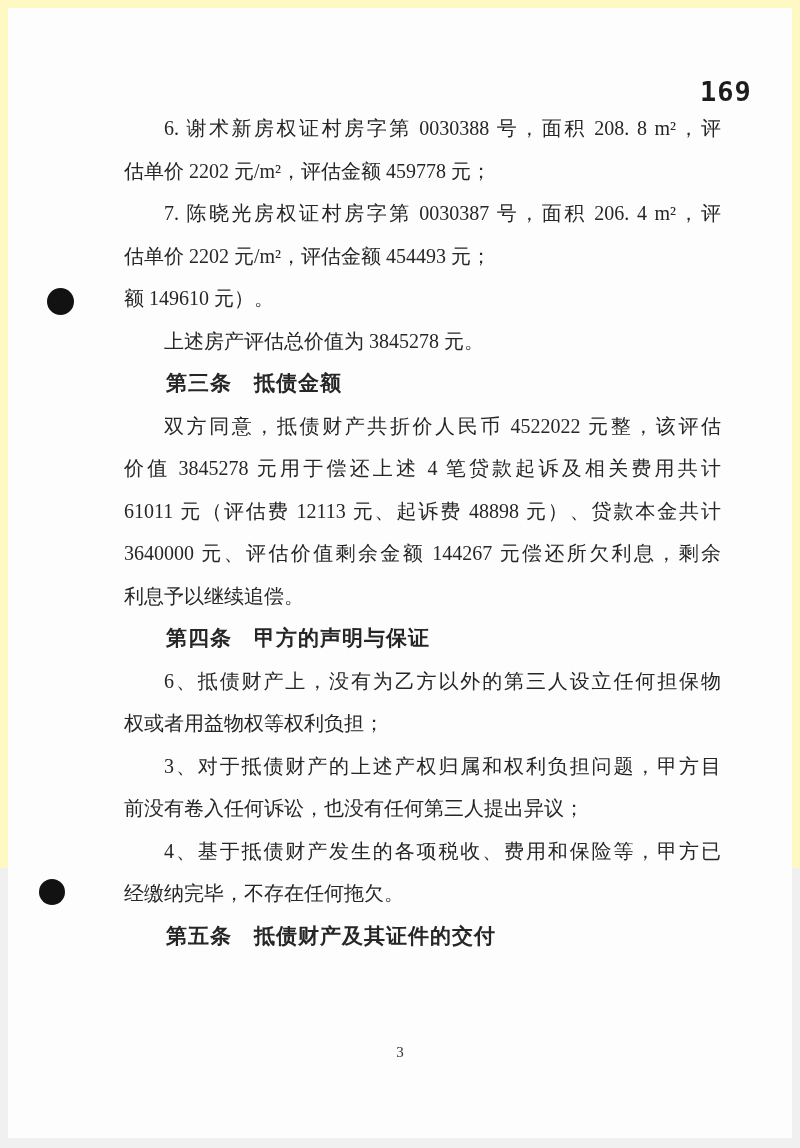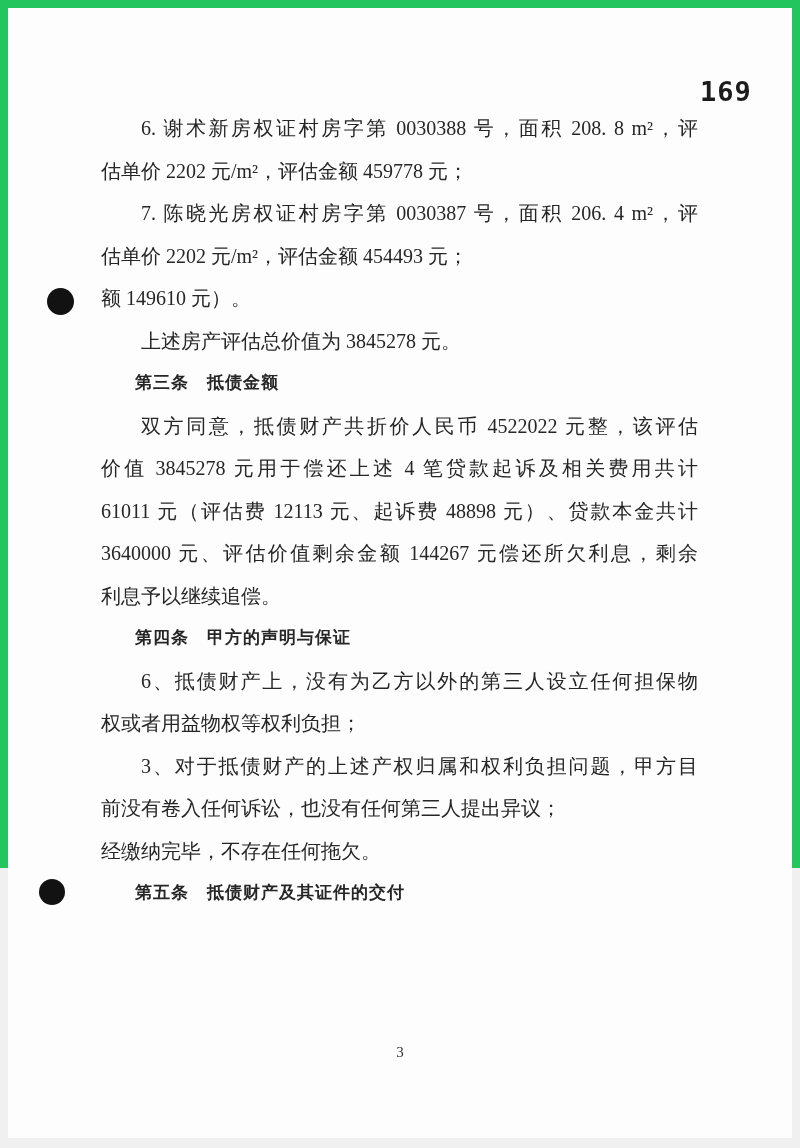--- a/index.html
+++ b/index.html
@@ -7,21 +7,21 @@
     padding: 0;
     width: 800px;
     height: 1148px;
     background: #f0f0f0;
     overflow: hidden;
   }
   .scan {
     position: relative;
     width: 800px;
     height: 868px;
-    background: #22c55e;
+    background: #fef9c3;
   }
   .page {
     position: absolute;
     left: 8px;
     top: 8px;
     width: 784px;
     height: 1130px;
     background: #fdfdfd;
   }
   .archive-number {
@@ -36,21 +36,21 @@
   }
   .punch {
     position: absolute;
     border-radius: 50%;
     background: #121212;
   }
   .punch-top  { left: 39px; top: 280px; width: 27px; height: 27px; }
   .punch-bottom { left: 31px; top: 871px; width: 26px; height: 26px; }
   .content {
     position: absolute;
-    left: 93px;
+    left: 116px;
     top: 99px;
     width: 597px;
     font-family: "Liberation Serif", "DejaVu Serif", serif;
     font-size: 20px;
     color: #262626;
   }
   .line {
     height: 42.5px;
     line-height: 42.5px;
     white-space: nowrap;
@@ -59,21 +59,21 @@
   .line.fill {
     white-space: normal;
     overflow: hidden;
     text-align: justify;
     text-align-last: justify;
   }
   .line.indent { text-indent: 2em; }
   .line.heading {
     font-family: Liberation Sans, sans-serif;
     font-weight: bold;
-    font-size: 17px;
+    font-size: 21px;
     letter-spacing: 1px;
   }
   .footer {
     position: absolute;
     left: 0;
     top: 1036px;
     width: 784px;
     text-align: center;
     font-family: "Liberation Serif", "DejaVu Serif", serif;
     font-size: 15px;
@@ -101,19 +101,20 @@
         <div class="line indent fill">双方同意，抵债财产共折价人民币 4522022 元整，该评估</div>
         <div class="line fill">价值 3845278 元用于偿还上述 4 笔贷款起诉及相关费用共计</div>
         <div class="line fill">61011 元（评估费 12113 元、起诉费 48898 元）、贷款本金共计</div>
         <div class="line fill">3640000 元、评估价值剩余金额 144267 元偿还所欠利息，剩余</div>
         <div class="line">利息予以继续追偿。</div>
         <div class="line heading indent">第四条　甲方的声明与保证</div>
         <div class="line indent fill">6、抵债财产上，没有为乙方以外的第三人设立任何担保物</div>
         <div class="line">权或者用益物权等权利负担；</div>
         <div class="line indent fill">3、对于抵债财产的上述产权归属和权利负担问题，甲方目</div>
         <div class="line">前没有卷入任何诉讼，也没有任何第三人提出异议；</div>
+        <div class="line indent fill">4、基于抵债财产发生的各项税收、费用和保险等，甲方已</div>
         <div class="line">经缴纳完毕，不存在任何拖欠。</div>
         <div class="line heading indent">第五条　抵债财产及其证件的交付</div>
       </div>
 
     <div class="footer">3</div>
   </div>
 </div>
 
 </body></html>

